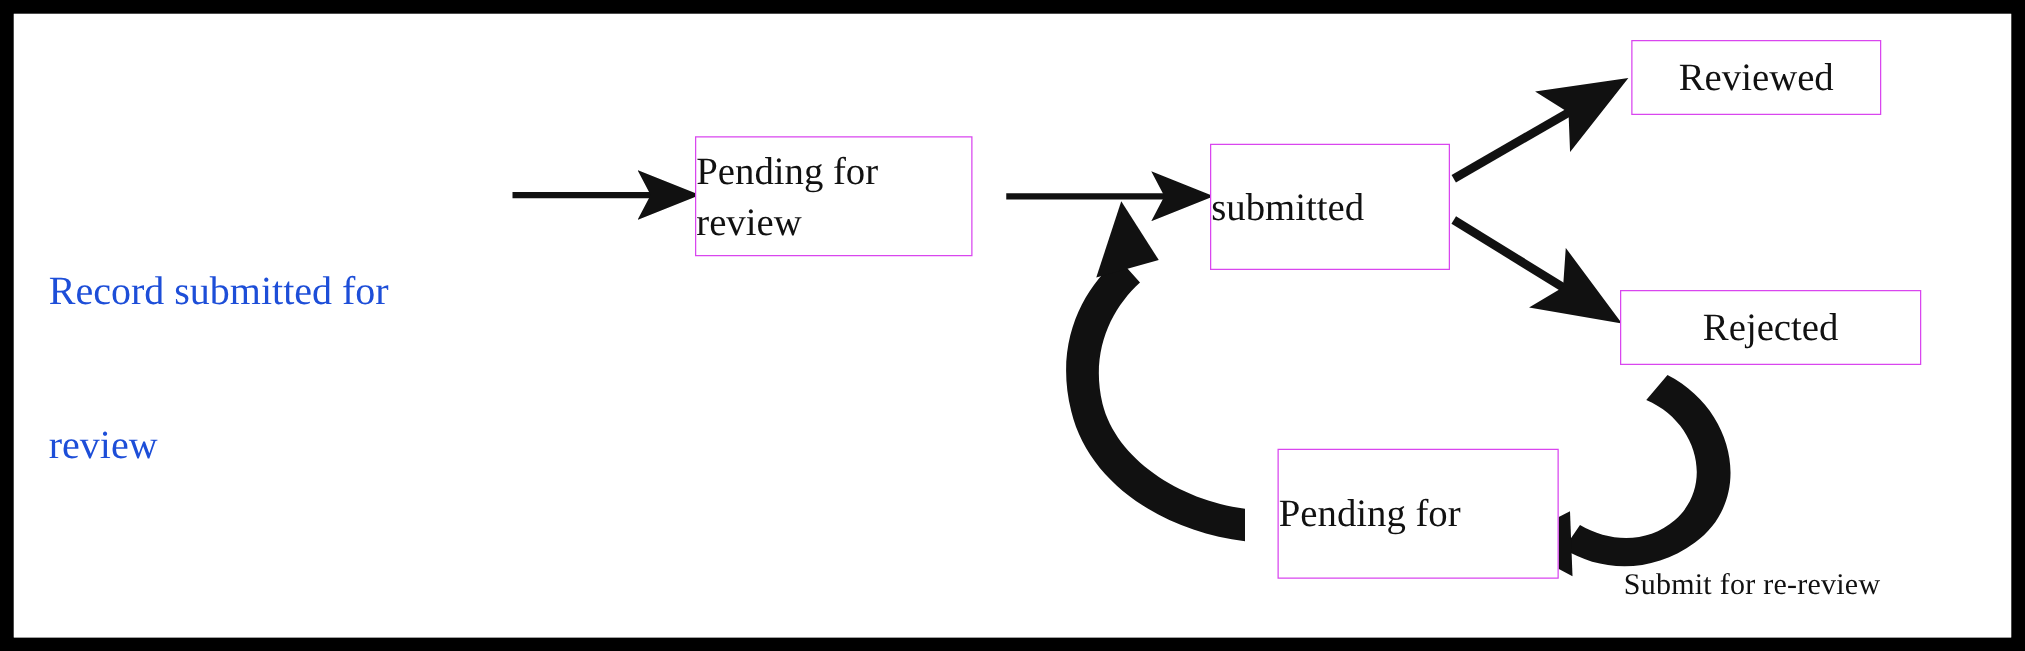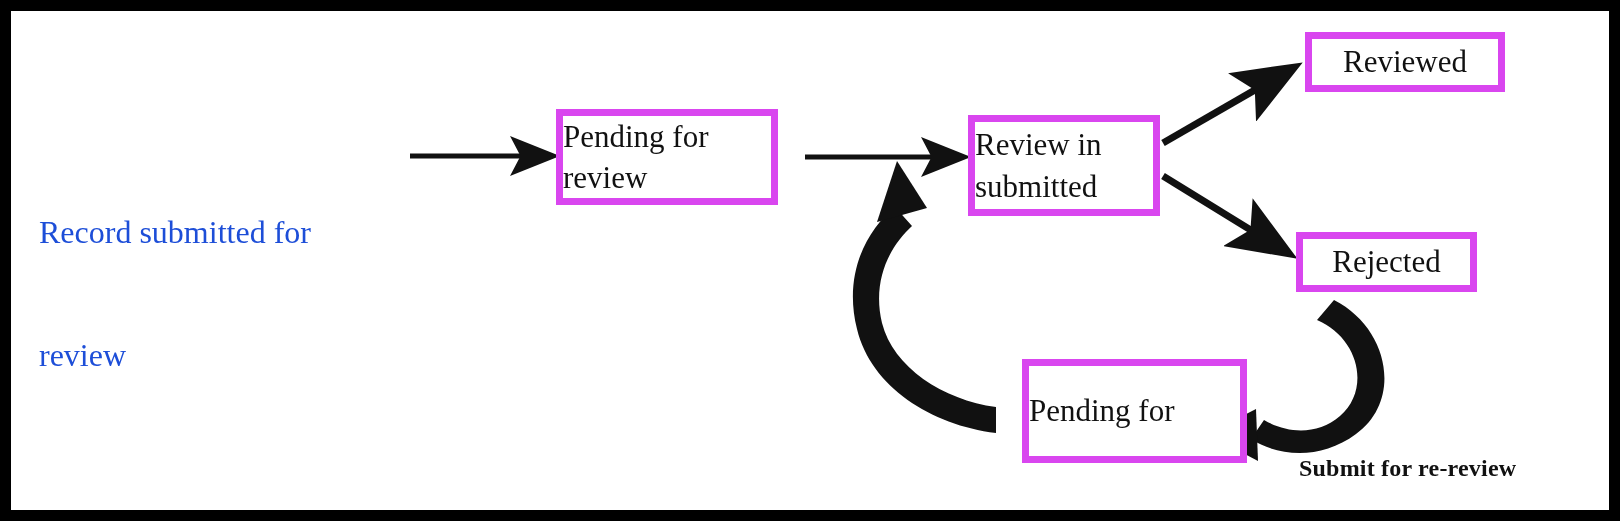--- a/index.html
+++ b/index.html
@@ -21,21 +21,21 @@
     position: absolute;
     left: 0;
     top: 0;
     width: 1598px;
     height: 499px;
     background: #ffffff;
   }
   .node {
     position: absolute;
     box-sizing: border-box;
-    border: 7px solid #d946ef;
+    border: 1px solid #d946ef;
     background: #ffffff;
     color: #111111;
     font-size: 31px;
     line-height: 1.33;
     display: flex;
     flex-direction: column;
     justify-content: center;
   }
   .node .ln {
     display: block;
@@ -50,21 +50,21 @@
     font-size: 32px;
     line-height: 1.28;
     white-space: pre;
   }
   .freetext .ln { display: block; }
 
   .caption {
     position: absolute;
     color: #111111;
     font-size: 24px;
-    font-weight: bold;
+    font-weight: normal;
     letter-spacing: 0.2px;
     white-space: pre;
   }
 
   svg.layer {
     position: absolute;
     left: 0;
     top: 0;
     width: 1598px;
     height: 499px;
@@ -126,29 +126,28 @@
       <span class="ln">Record submitted for</span>
       <span class="ln">review</span>
     </div>
 
     <div class="node pad-left" style="left:545px; top:98px; width:222px; height:96px;">
       <span class="ln">Pending for</span>
       <span class="ln">review</span>
     </div>
 
     <div class="node pad-left" style="left:957px; top:104px; width:192px; height:101px;">
-      <span class="ln">Review in</span>
       <span class="ln">submitted</span>
     </div>
 
     <div class="node pad-center" style="left:1294px; top:21px; width:200px; height:60px;">
       <span class="ln">Reviewed</span>
     </div>
 
-    <div class="node pad-center" style="left:1285px; top:221px; width:181px; height:60px;">
+    <div class="node pad-center" style="left:1285px; top:221px; width:241px; height:60px;">
       <span class="ln">Rejected</span>
     </div>
 
     <div class="node pad-left" style="left:1011px; top:348px; width:225px; height:104px;">
       <span class="ln">Pending for</span>
     </div>
 
     <div class="caption" style="left:1288px; top:444px;">Submit for re-review</div>
 
   </div>

